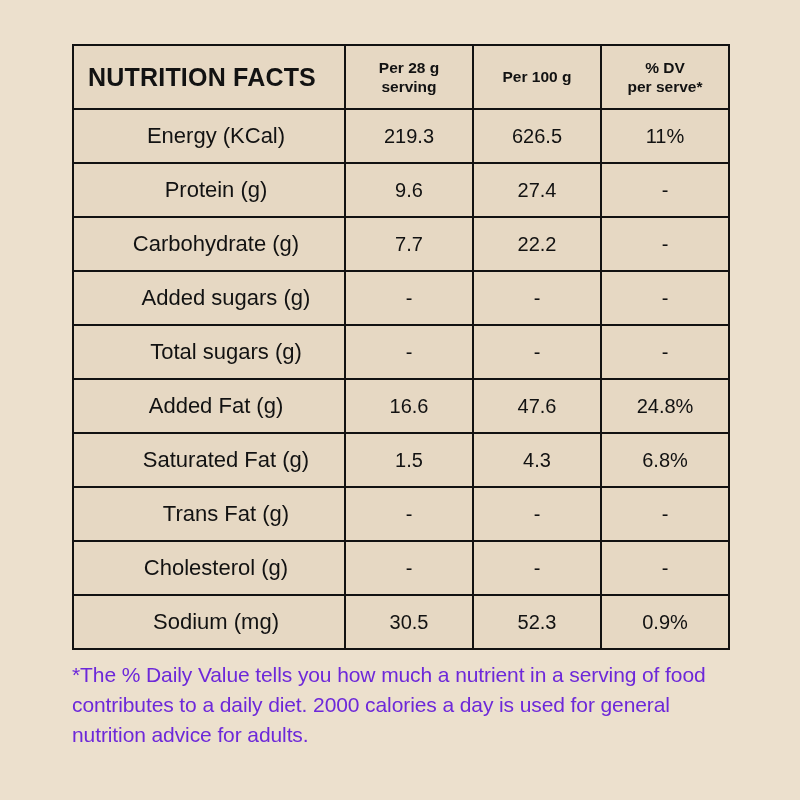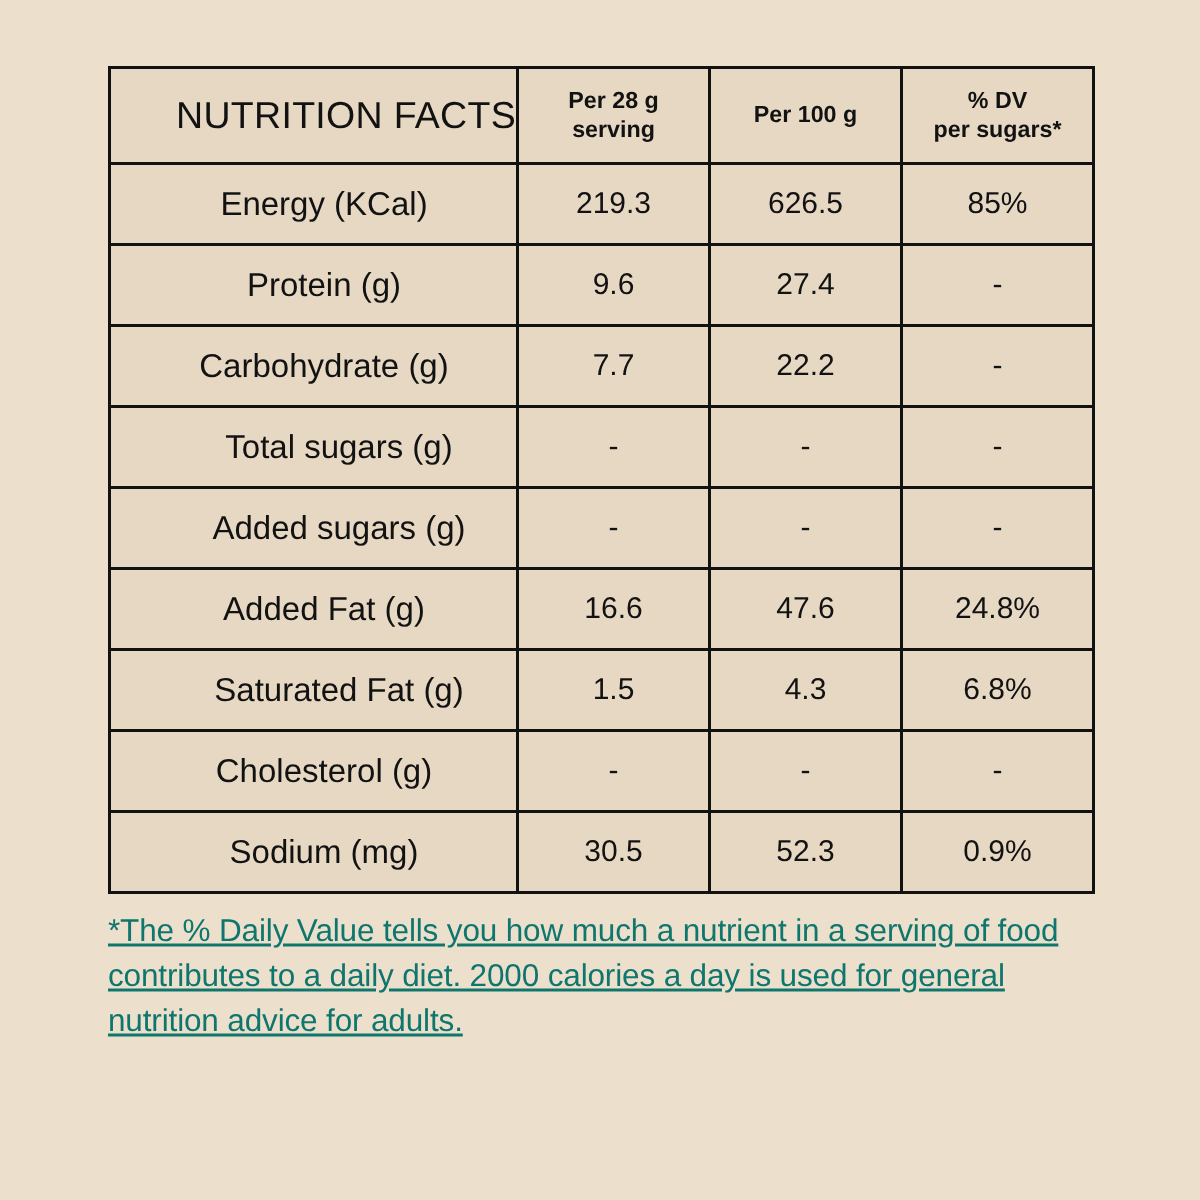--- a/index.html
+++ b/index.html
@@ -32,24 +32,24 @@
     vertical-align: middle;
     background: #e6d8c3;
   }
   col.c-label { width: 272px; }
   col.c-serve { width: 128px; }
   col.c-100g  { width: 128px; }
   col.c-dv    { width: 128px; }
 
   .hdr-title {
     font-size: 25px;
-    font-weight: normal;
+    font-weight: bold;
     letter-spacing: .2px;
     padding: 16px 0 16px 14px !important;
-    text-align: right;
+    text-align: left;
     height: 30px;
   }
   .hdr-col {
     font-size: 15.5px;
     font-weight: bold;
     text-align: center;
     line-height: 1.25;
     padding: 10px 6px !important;
   }
   .row-label {
@@ -65,23 +65,22 @@
     font-size: 20px;
     text-align: center;
     padding: 14px 0 !important;
     margin-left: 40px;
   }
   .footnote {
     width: 660px;
     margin: 10px 0 0 0;
     font-size: 21px;
     line-height: 1.42;
-    color: #0f766e;
+    color: #6d28d9;
     letter-spacing: -0.1px;
-    text-decoration: underline;
   }
 </style>
 </head>
 <body>
 
 <div class="page">
 
   <table class="nutrition">
     <colgroup>
       <col class="c-label">
@@ -94,66 +93,72 @@
         <th class="hdr-title">NUTRITION FACTS</th>
         <th class="hdr-col">
           <div>Per 28 g</div>
           <div>serving</div>
         </th>
         <th class="hdr-col">
           <div>Per 100 g</div>
         </th>
         <th class="hdr-col">
           <div>% DV</div>
-          <div>per sugars*</div>
+          <div>per serve*</div>
         </th>
       </tr>
     </thead>
     <tbody>
       <tr>
         <td class="row-label">Energy (KCal)</td>
         <td class="cell-val">219.3</td>
         <td class="cell-val">626.5</td>
-        <td class="cell-val">85%</td>
+        <td class="cell-val">11%</td>
       </tr>
       <tr>
         <td class="row-label">Protein (g)</td>
         <td class="cell-val">9.6</td>
         <td class="cell-val">27.4</td>
         <td class="cell-val">-</td>
       </tr>
       <tr>
         <td class="row-label">Carbohydrate (g)</td>
         <td class="cell-val">7.7</td>
         <td class="cell-val">22.2</td>
         <td class="cell-val">-</td>
       </tr>
       <tr>
-        <td class="row-label indent">Total sugars (g)</td>
+        <td class="row-label indent">Added sugars (g)</td>
         <td class="cell-val">-</td>
         <td class="cell-val">-</td>
         <td class="cell-val">-</td>
       </tr>
       <tr>
-        <td class="row-label indent">Added sugars (g)</td>
+        <td class="row-label indent">Total sugars (g)</td>
         <td class="cell-val">-</td>
         <td class="cell-val">-</td>
         <td class="cell-val">-</td>
       </tr>
       <tr>
         <td class="row-label">Added Fat (g)</td>
         <td class="cell-val">16.6</td>
         <td class="cell-val">47.6</td>
         <td class="cell-val">24.8%</td>
       </tr>
       <tr>
         <td class="row-label indent">Saturated Fat (g)</td>
         <td class="cell-val">1.5</td>
         <td class="cell-val">4.3</td>
         <td class="cell-val">6.8%</td>
+      </tr>
+      <tr>
+        <td class="row-label indent">Trans Fat (g)</td>
+        <td class="cell-val">-</td>
+        <td class="cell-val">-</td>
+        <td class="cell-val">-</td>
       </tr>
       <tr>
         <td class="row-label">Cholesterol (g)</td>
         <td class="cell-val">-</td>
         <td class="cell-val">-</td>
         <td class="cell-val">-</td>
       </tr>
       <tr>
         <td class="row-label">Sodium (mg)</td>
         <td class="cell-val">30.5</td>

